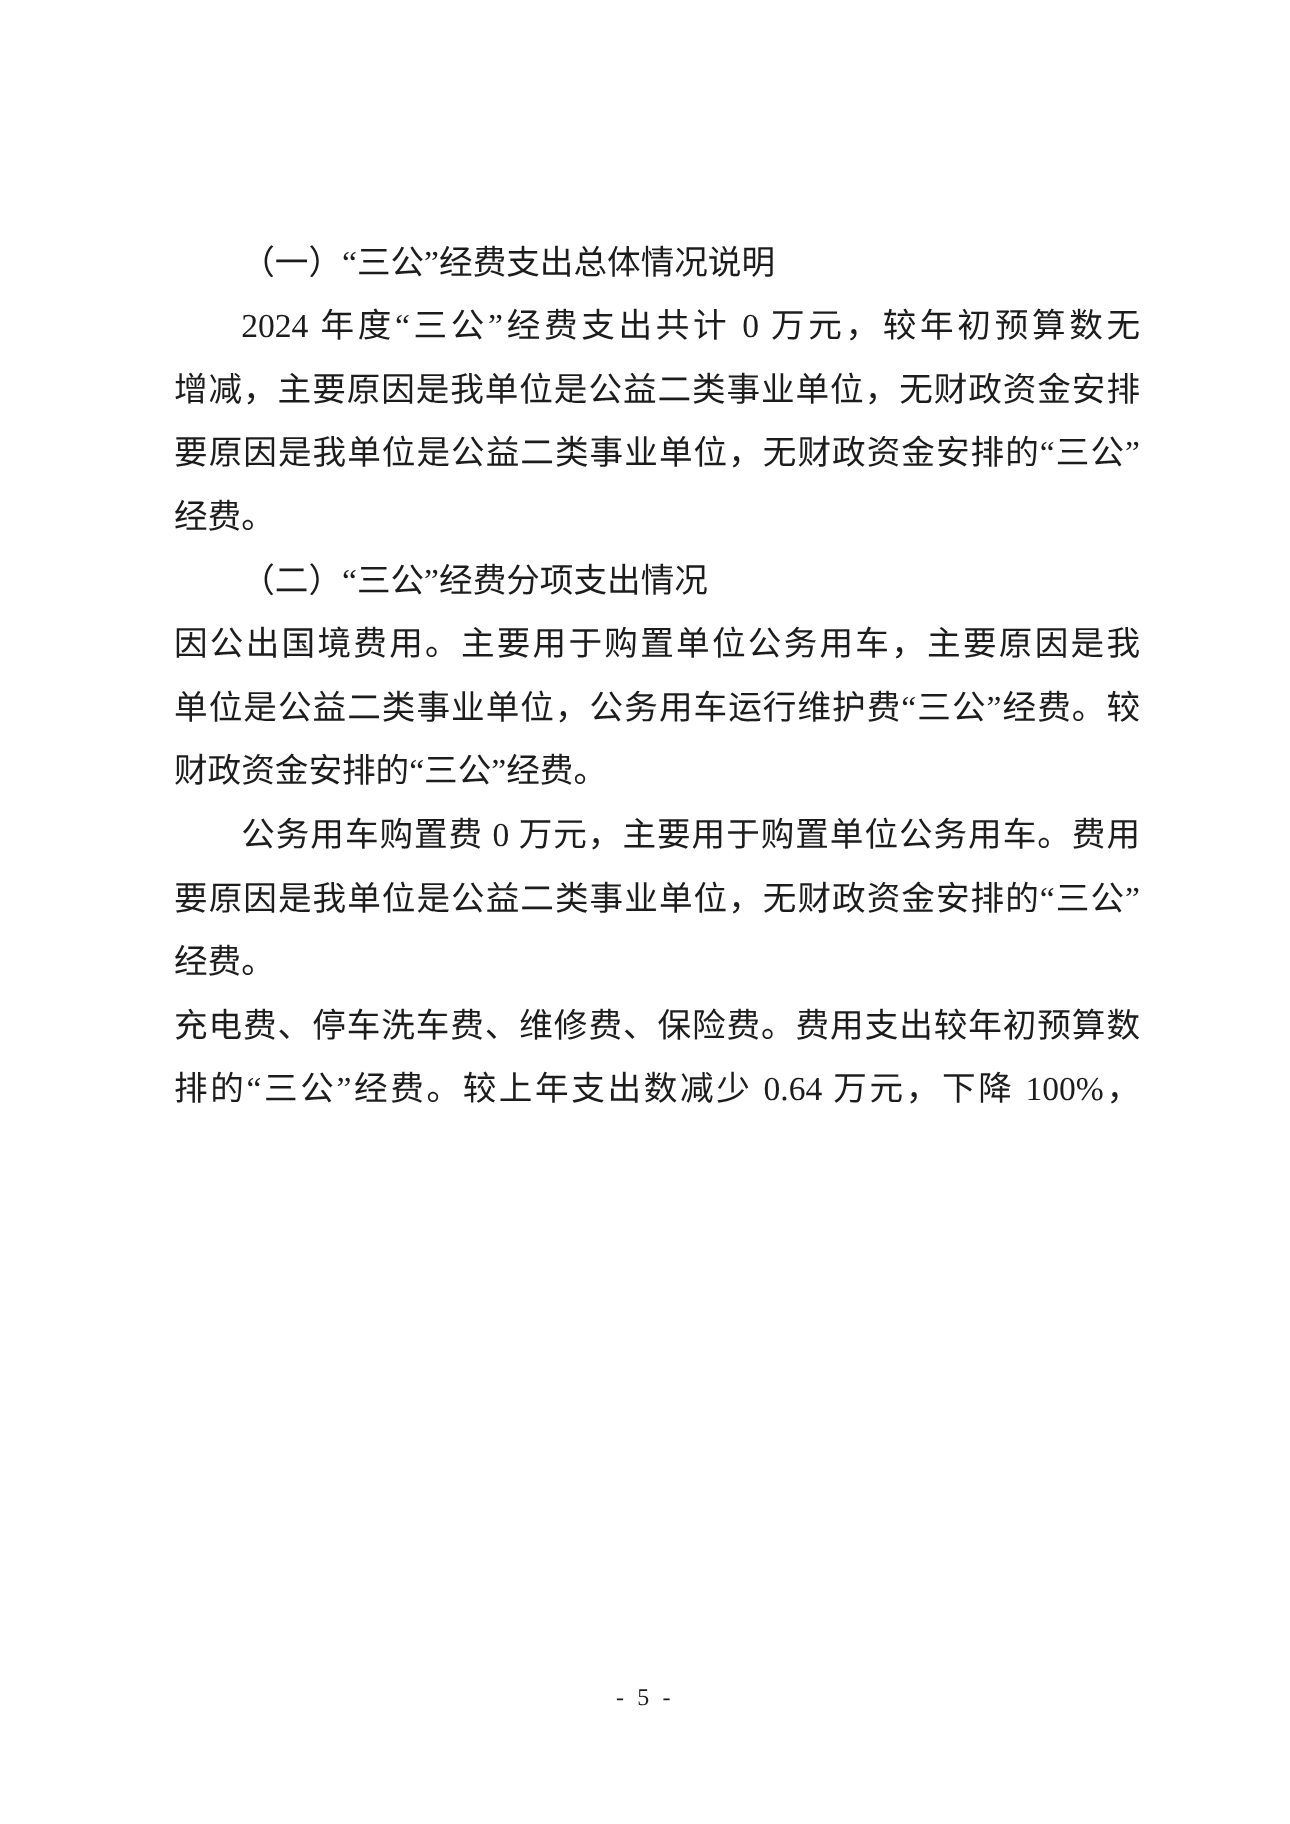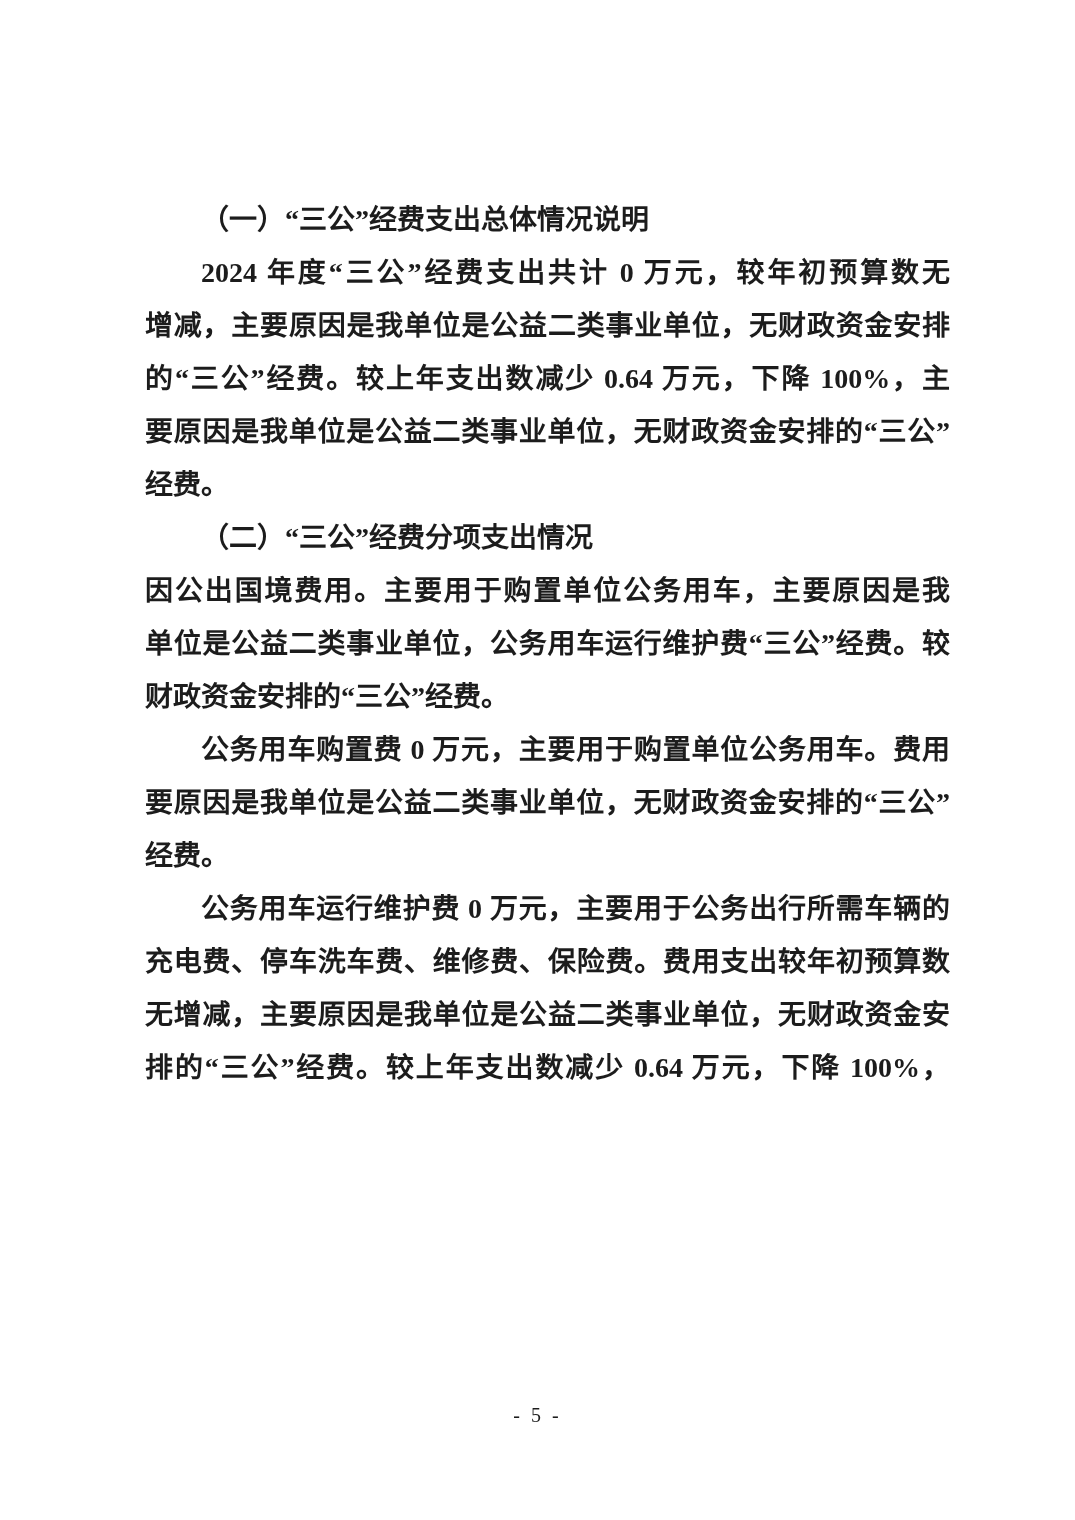--- a/index.html
+++ b/index.html
@@ -17,21 +17,20 @@
     position: absolute;
     left: 145px;
     top: 193px;
     width: 805px;
     font-size: 28px;
     line-height: 53px;
   }
   .line {
     height: 53px;
     white-space: nowrap;
-    font-weight: bold;
   }
   .jline {
     white-space: normal;
     text-align: justify;
     -moz-text-align-last: justify;
     text-align-last: justify;
   }
   .indent {
     text-indent: 2em;
   }
@@ -50,35 +49,32 @@
 </head>
 <body>
 
 <div class="page">
   <div class="content">
 
     <div class="line indent">（一）“三公”经费支出总体情况说明</div>
 
     <div class="line indent jline">2024 年度“三公”经费支出共计 0 万元，较年初预算数无</div>
     <div class="line jline">增减，主要原因是我单位是公益二类事业单位，无财政资金安排</div>
-    <div class="line jline">的“三公”经费。较上年支出数减少 0.64 万元，下降 100%，主</div>
     <div class="line jline">要原因是我单位是公益二类事业单位，无财政资金安排的“三公”</div>
     <div class="line">经费。</div>
 
     <div class="line indent">（二）“三公”经费分项支出情况</div>
 
     <div class="line jline">因公出国境费用。主要用于购置单位公务用车，主要原因是我</div>
     <div class="line jline">单位是公益二类事业单位，公务用车运行维护费“三公”经费。较</div>
     <div class="line">财政资金安排的“三公”经费。</div>
 
     <div class="line indent jline">公务用车购置费 0 万元，主要用于购置单位公务用车。费用</div>
     <div class="line jline">要原因是我单位是公益二类事业单位，无财政资金安排的“三公”</div>
     <div class="line">经费。</div>
 
-    <div class="line indent jline">公务用车运行维护费 0 万元，主要用于公务出行所需车辆的</div>
     <div class="line jline">充电费、停车洗车费、维修费、保险费。费用支出较年初预算数</div>
-    <div class="line jline">无增减，主要原因是我单位是公益二类事业单位，无财政资金安</div>
     <div class="line jline">排的“三公”经费。较上年支出数减少 0.64 万元，下降 100%，</div>
 
   </div>
 
   <div class="footer">- 5 -</div>
 </div>
 
 </body></html>

